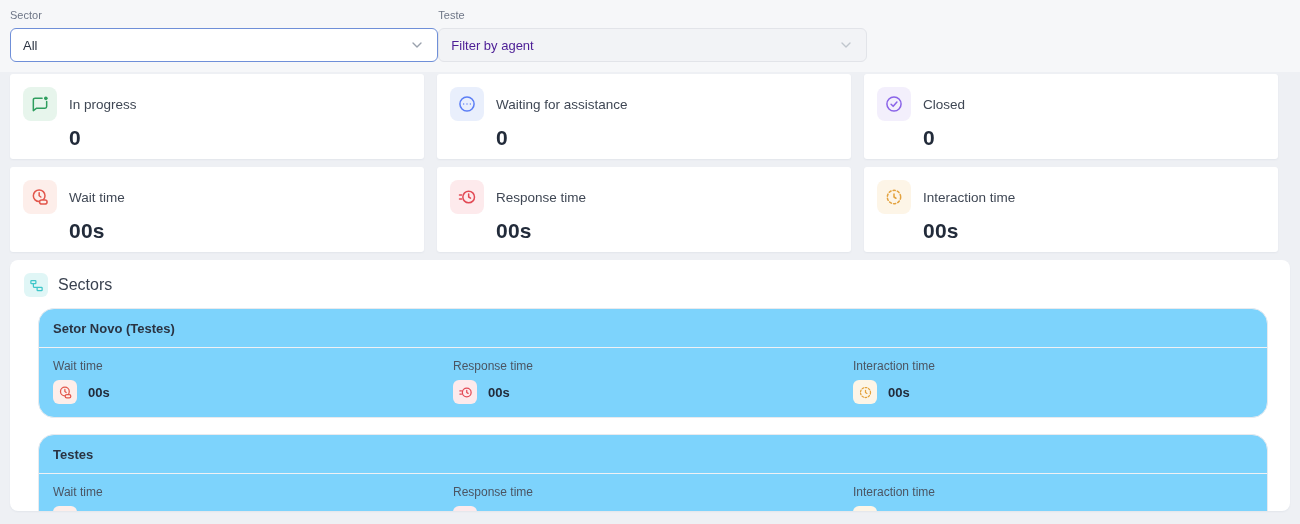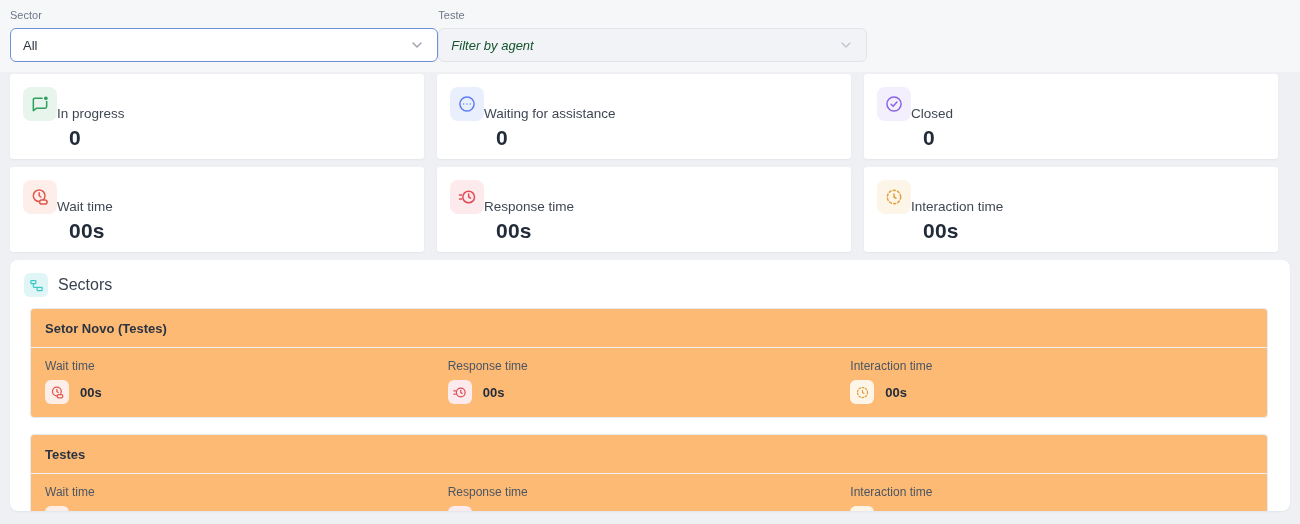--- a/index.html
+++ b/index.html
@@ -14,32 +14,32 @@
   .filters { display:flex; gap:0; padding:9px 5px 0 10px; background:#f6f7f9; padding-bottom:10px; }
   .filter-col { flex:1; min-width:0; }
   .filter-label { font-size:11px; color:#6e7687; margin-bottom:7px; }
   .select {
     height:34px; border-radius:6px; display:flex; align-items:center;
     padding:0 12px; font-size:13px; cursor:pointer;
   }
   .select .grow { flex:1; }
   .select-active { background:#ffffff; border:1px solid #6f8fd8; color:#2b3342; }
   .select-idle   { background:#f2f3f6; border:1px solid #e2e4e9; }
-  .select-idle .ph { color:#14532d;font-style:italic; }
+  .select-idle .ph { color:#4c1d95; }
   .chev { width:16px; height:16px; color:#9aa1ad; flex:none; }
   .select-idle .chev { color:#c0c5cd; }
   
   .cards-row { display:flex; gap:13px; margin:0 22px 0 10px; }
   .cards-row.first { margin-top:2px; }
   .cards-row.second { margin-top:8px; }
   .card {
     width:414px; height:85px; background:#ffffff; border-radius:3px;
     box-shadow:0 1px 2px rgba(25,39,70,.05); padding:13px 16px 0 13px;
   }
-  .card-head { display:flex; align-items:flex-end; }
+  .card-head { display:flex; align-items:center; gap:12px; }
   .badge {
     width:34px; height:34px; border-radius:8px; flex:none;
     display:flex; align-items:center; justify-content:center;
   }
   .badge svg { width:20px; height:20px; }
   .mini-badge {
     width:24px; height:24px; border-radius:6px; flex:none;
     display:flex; align-items:center; justify-content:center;
   }
   .mini-badge svg { width:15px; height:15px; }
@@ -58,22 +58,22 @@
   
   .panel {
     margin:8px 10px 0 10px; background:#ffffff; border-radius:8px;
     height:251px; box-shadow:0 1px 2px rgba(25,39,70,.05); overflow:hidden;
   }
   .panel-header { display:flex; align-items:center; gap:10px; padding:13px 14px 11px 14px; }
   .panel-icon { width:24px; height:24px; border-radius:6px; display:flex; align-items:center; justify-content:center; }
   .panel-icon svg { width:15px; height:15px; }
   .panel-title { font-size:16px; color:#3a4250; }
   .sector-card {
-    margin:0 22px 16px 20px; border:1px solid #e8eaee; border-radius:4px;
-    background:#fdba74;
+    margin:0 22px 16px 28px; border:1px solid #e8eaee; border-radius:16px;
+    background:#7dd3fc;
   }
   .sector-title {
     padding:12px 14px 11px 14px; font-size:13px; font-weight:700; color:#2a3342;
     border-bottom:1px solid #f0f1f4;
   }
   .metrics { display:flex; padding:11px 14px 13px 14px; }
   .metric { width:408px; }
   .metric-label { font-size:12px; color:#4b5563; margin-bottom:7px; }
   .metric-value-row { display:flex; align-items:center; gap:11px; }
   .metric-value { font-size:13px; font-weight:700; color:#222b3a; }

